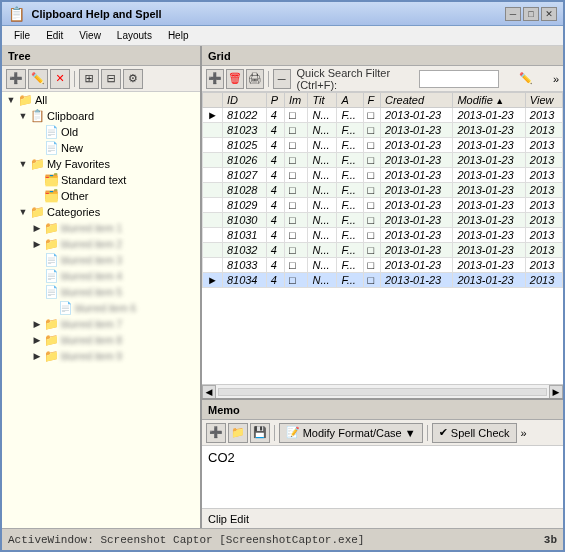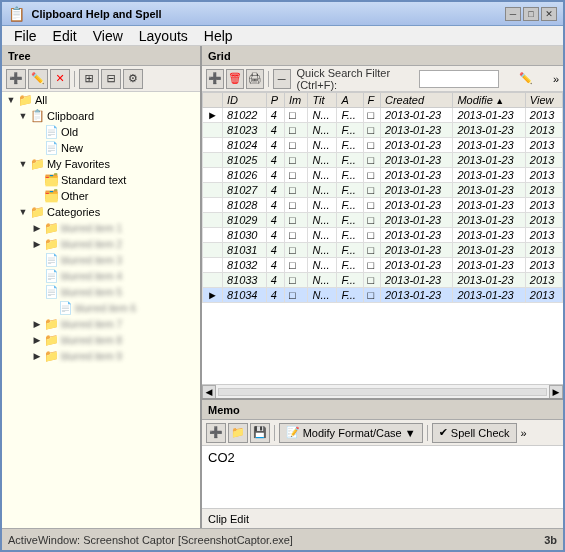--- a/index.html
+++ b/index.html
@@ -31,21 +31,21 @@
       display: flex;
       gap: 0;
       padding: 2px 4px;
       border-bottom: 1px solid #ccc;
       height: 20px;
       align-items: center;
     }
     .menu-item {
       padding: 1px 8px;
       cursor: pointer;
-      font-size: 14px;
+      font-size: 10px;
       color: #000;
       text-align: center;
     }
 
     
     #main-container {
       display: flex;
       flex-direction: column;
       height: calc(552px - 24px - 20px - 22px); 
       overflow: hidden;
@@ -266,20 +266,21 @@
     
     #statusbar {
       background: #d4d0c8;
       height: 22px;
       border-top: 1px solid #aaa;
       display: flex;
       align-items: center;
       padding: 0 6px;
       font-size: 11px;
       justify-content: space-between;
+      font-family: Liberation Mono, monospace;
     }
     .status-left { color: #333; }
     .status-right { color: #333; font-weight: bold; }
 
     
     ::-webkit-scrollbar { width: 14px; height: 14px; }
     ::-webkit-scrollbar-track { background: #f0f0f0; }
     ::-webkit-scrollbar-thumb { background: #c0c0c0; border: 1px solid #aaa; }
     ::-webkit-scrollbar-button { background: #ddd; border: 1px solid #aaa; height: 14px; }
   </style>
@@ -493,32 +494,20 @@
                     <td>□</td>
                     <td>N...</td>
                     <td>F...</td>
                     <td>□</td>
                     <td>2013-01-23</td>
                     <td>2013-01-23</td>
                     <td>2013</td>
                   </tr>
                   <tr>
                     <td></td>
-                    <td>81024</td>
-                    <td>4</td>
-                    <td>□</td>
-                    <td>N...</td>
-                    <td>F...</td>
-                    <td>□</td>
-                    <td>2013-01-23</td>
-                    <td>2013-01-23</td>
-                    <td>2013</td>
-                  </tr>
-                  <tr>
-                    <td></td>
                     <td>81025</td>
                     <td>4</td>
                     <td>□</td>
                     <td>N...</td>
                     <td>F...</td>
                     <td>□</td>
                     <td>2013-01-23</td>
                     <td>2013-01-23</td>
                     <td>2013</td>
                   </tr>

